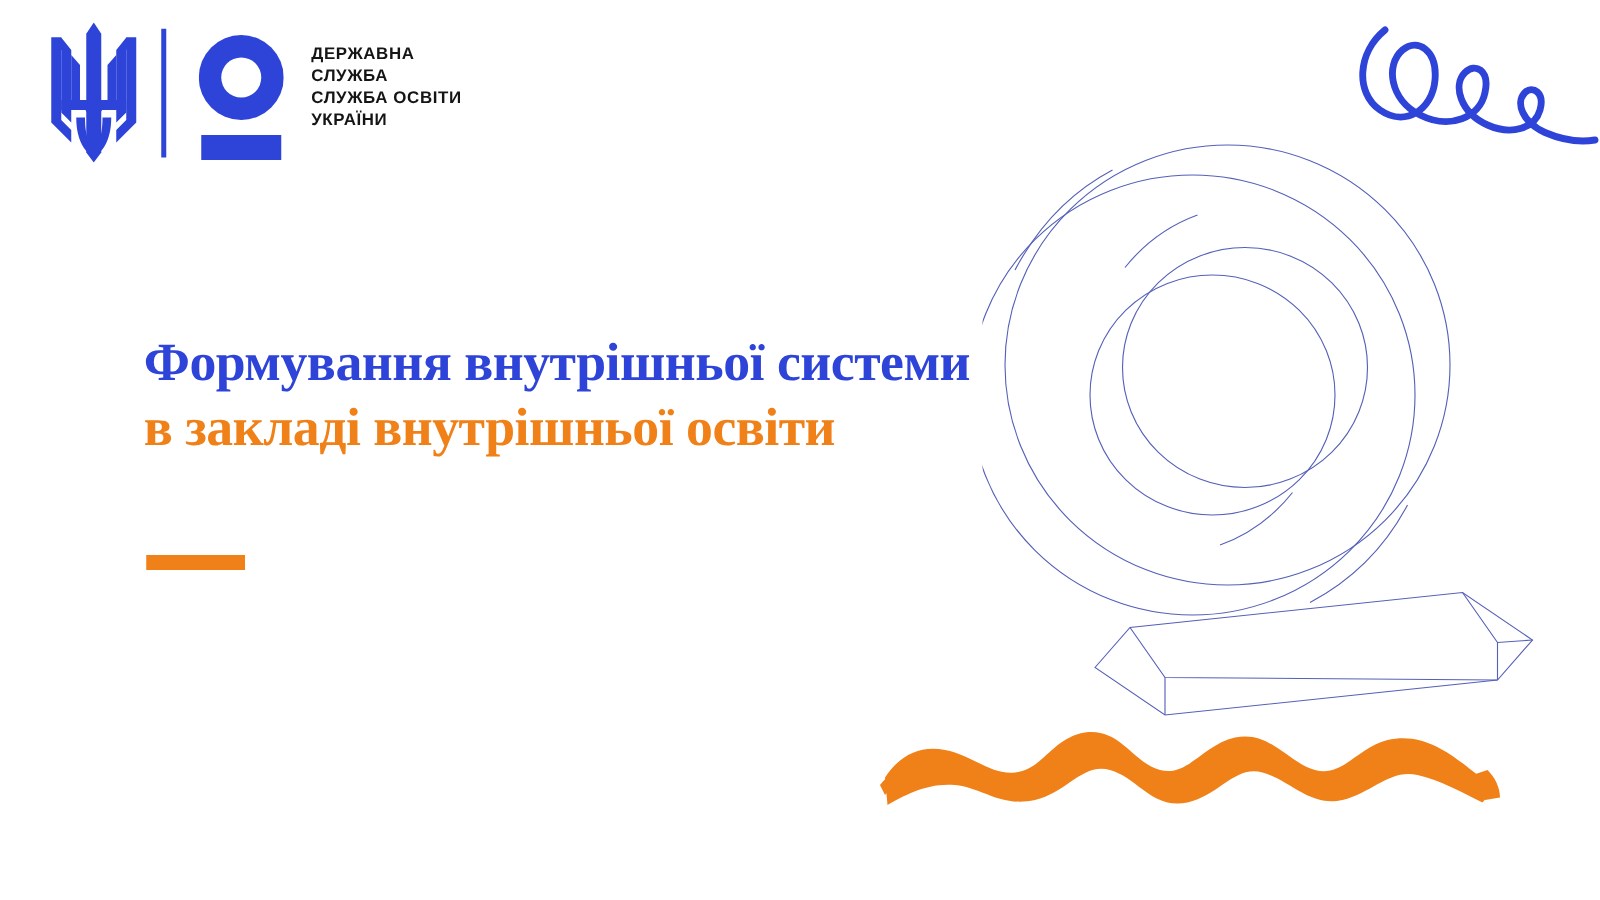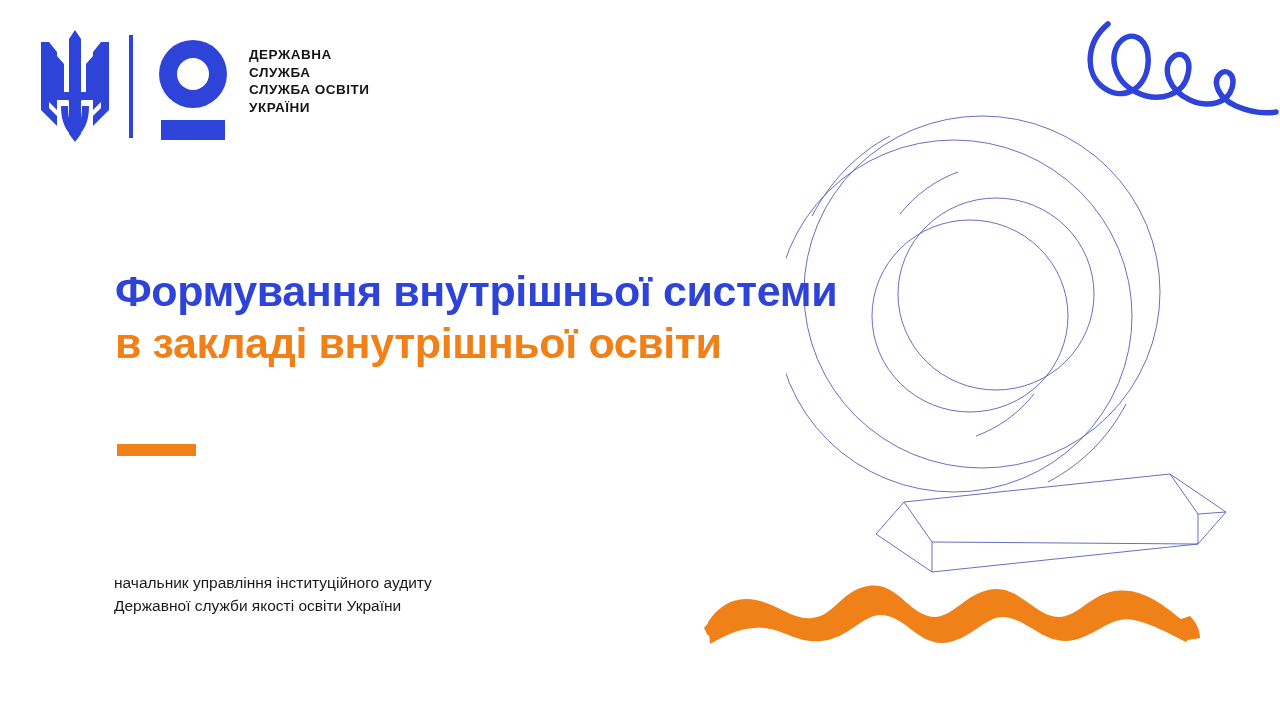--- a/index.html
+++ b/index.html
@@ -28,21 +28,21 @@
   }
   #deco-squiggle { left: 1078px; top: 8px; width: 206px; height: 144px; }
   #deco-torus    { left: 786px;  top: 104px; width: 400px; height: 400px; z-index: 0; }
   #deco-prism    { left: 840px;  top: 468px; width: 400px; height: 140px; z-index: 0; }
   #deco-brush    { left: 700px;  top: 548px; width: 500px; height: 110px; z-index: 1; }
 
   
   #logo-lockup {
     position: absolute;
     left: 38px;
-    top: 30px;
+    top: 18px;
     display: flex;
     align-items: flex-start;
     z-index: 3;
   }
   #emblem-trident { width: 74px; height: 112px; flex: 0 0 auto; }
   #logo-divider {
     width: 4px;
     height: 103px;
     background: #2E44D8;
     margin: 5px 26px 0 17px;
@@ -66,21 +66,21 @@
     position: absolute;
     left: 115px;
     top: 236px;
     z-index: 2;
     font-size: 43px;
     font-weight: bold;
     line-height: 52px;
     letter-spacing: -0.4px;
     white-space: nowrap;
   }
-  #headline .hl-line { display: block; }
+  #headline .hl-line { display: block; font-family: Liberation Serif, serif; }
   .hl-blue   { color: #2E44D8; }
   .hl-orange { color: #F08018; }
 
   
   #accent-rule {
     position: absolute;
     left: 117px;
     top: 444px;
     width: 79px;
     height: 12px;
@@ -208,19 +208,15 @@
   </div>
 
   <h1 id="headline">
     <span class="hl-line hl-blue">Формування внутрішньої системи</span>
     <span class="hl-line hl-orange">в закладі внутрішньої освіти</span>
   </h1>
 
   <div id="accent-rule"></div>
 
   <div id="presenter">
-    <span id="presenter-role">
-      <span class="role-line">начальник управління інституційного аудиту</span>
-      <span class="role-line">Державної служби якості освіти України</span>
-    </span>
   </div>
 
 </div>
 
 </body></html>

